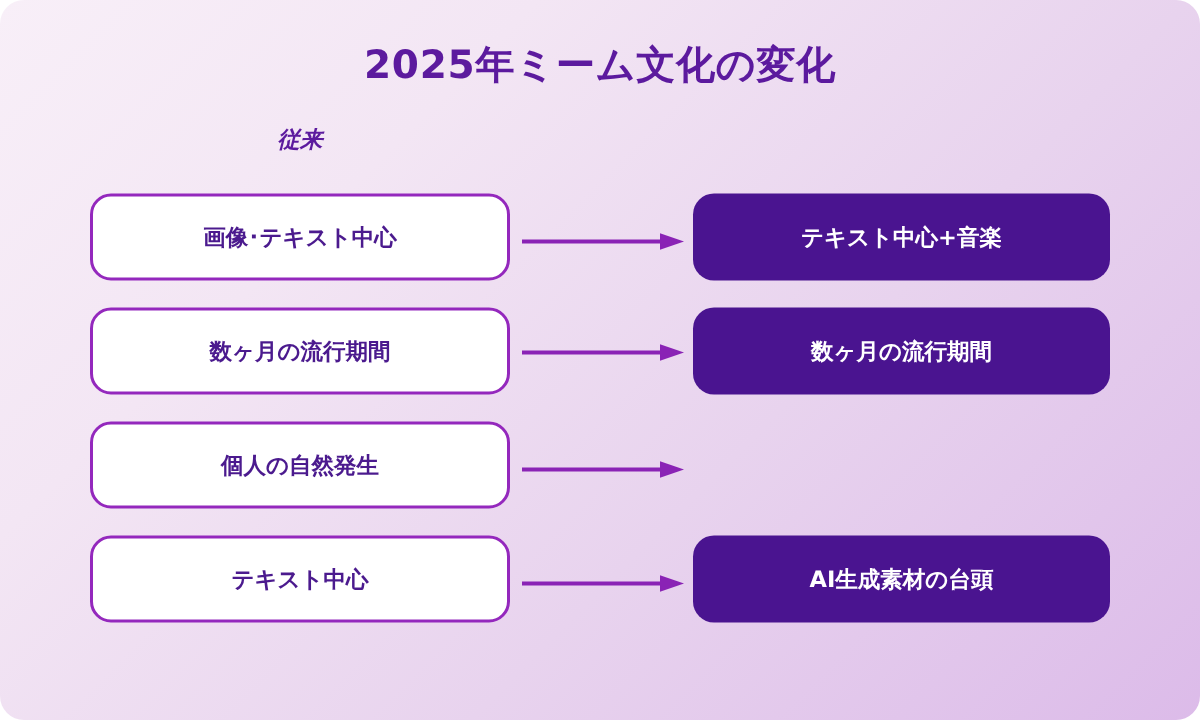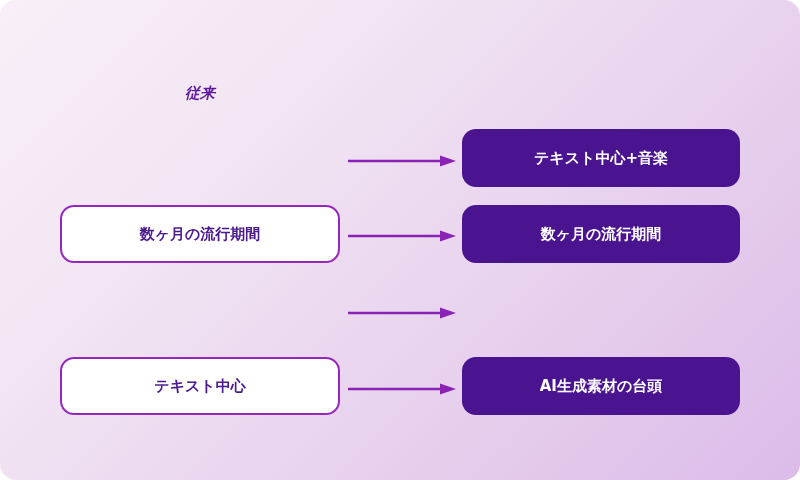--- a/index.html
+++ b/index.html
@@ -102,25 +102,27 @@
     width: 108px;
     height: 12px;
     overflow: visible;
   }
 </style>
 </head>
 <body>
 
 <div id="canvas">
 
+  <div id="title">2025年ミーム文化の変化</div>
 
   <div class="col-header" id="header-left">従来</div>
 
 
   <div class="row row-0">
+    <div class="box box-old">画像･テキスト中心</div>
     <div class="arrow">
       <svg width="108" height="12" viewBox="0 0 108 12">
         <line x1="0" y1="6" x2="94" y2="6" stroke="#8a23b5" stroke-width="2.6"></line>
         <polygon points="92,0.5 108,6 92,11.5" fill="#8a23b5"></polygon>
       </svg>
     </div>
     <div class="box box-new">テキスト中心+音楽</div>
   </div>
 
   <div class="row row-1">
@@ -128,20 +130,21 @@
     <div class="arrow">
       <svg width="108" height="12" viewBox="0 0 108 12">
         <line x1="0" y1="6" x2="94" y2="6" stroke="#8a23b5" stroke-width="2.6"></line>
         <polygon points="92,0.5 108,6 92,11.5" fill="#8a23b5"></polygon>
       </svg>
     </div>
     <div class="box box-new">数ヶ月の流行期間</div>
   </div>
 
   <div class="row row-2">
+    <div class="box box-old">個人の自然発生</div>
     <div class="arrow">
       <svg width="108" height="12" viewBox="0 0 108 12">
         <line x1="0" y1="6" x2="94" y2="6" stroke="#8a23b5" stroke-width="2.6"></line>
         <polygon points="92,0.5 108,6 92,11.5" fill="#8a23b5"></polygon>
       </svg>
     </div>
   </div>
 
   <div class="row row-3">
     <div class="box box-old">テキスト中心</div>

